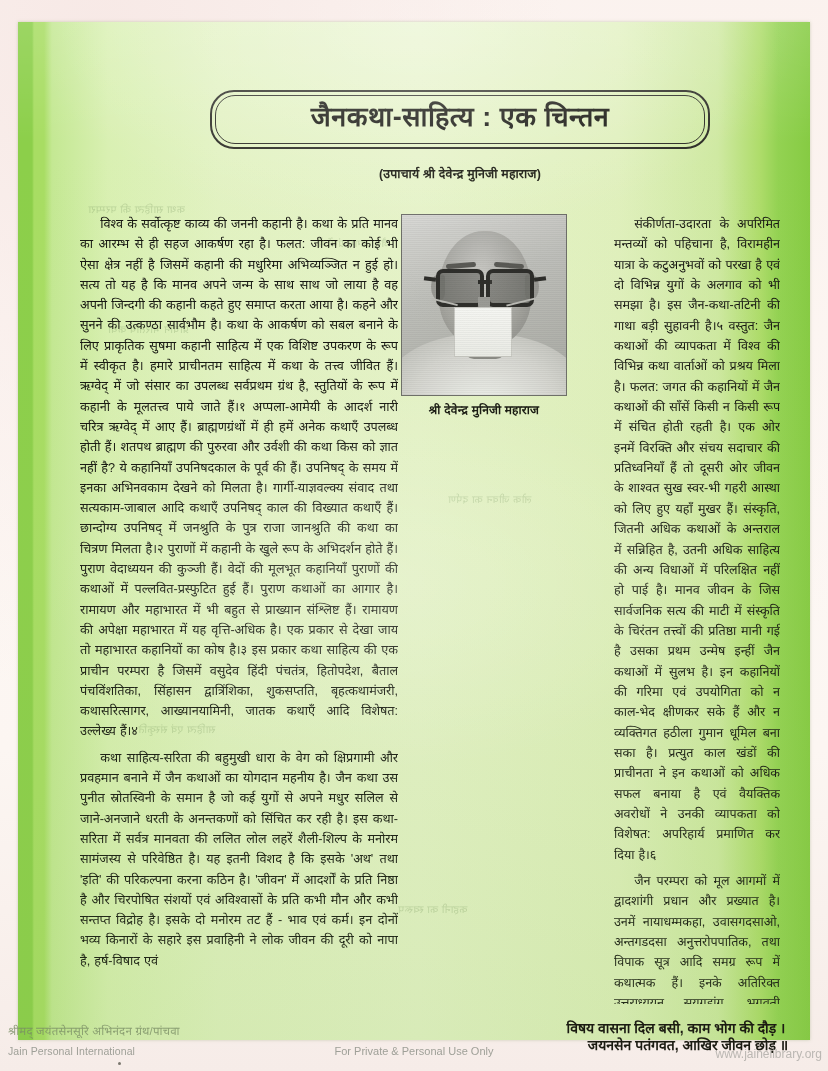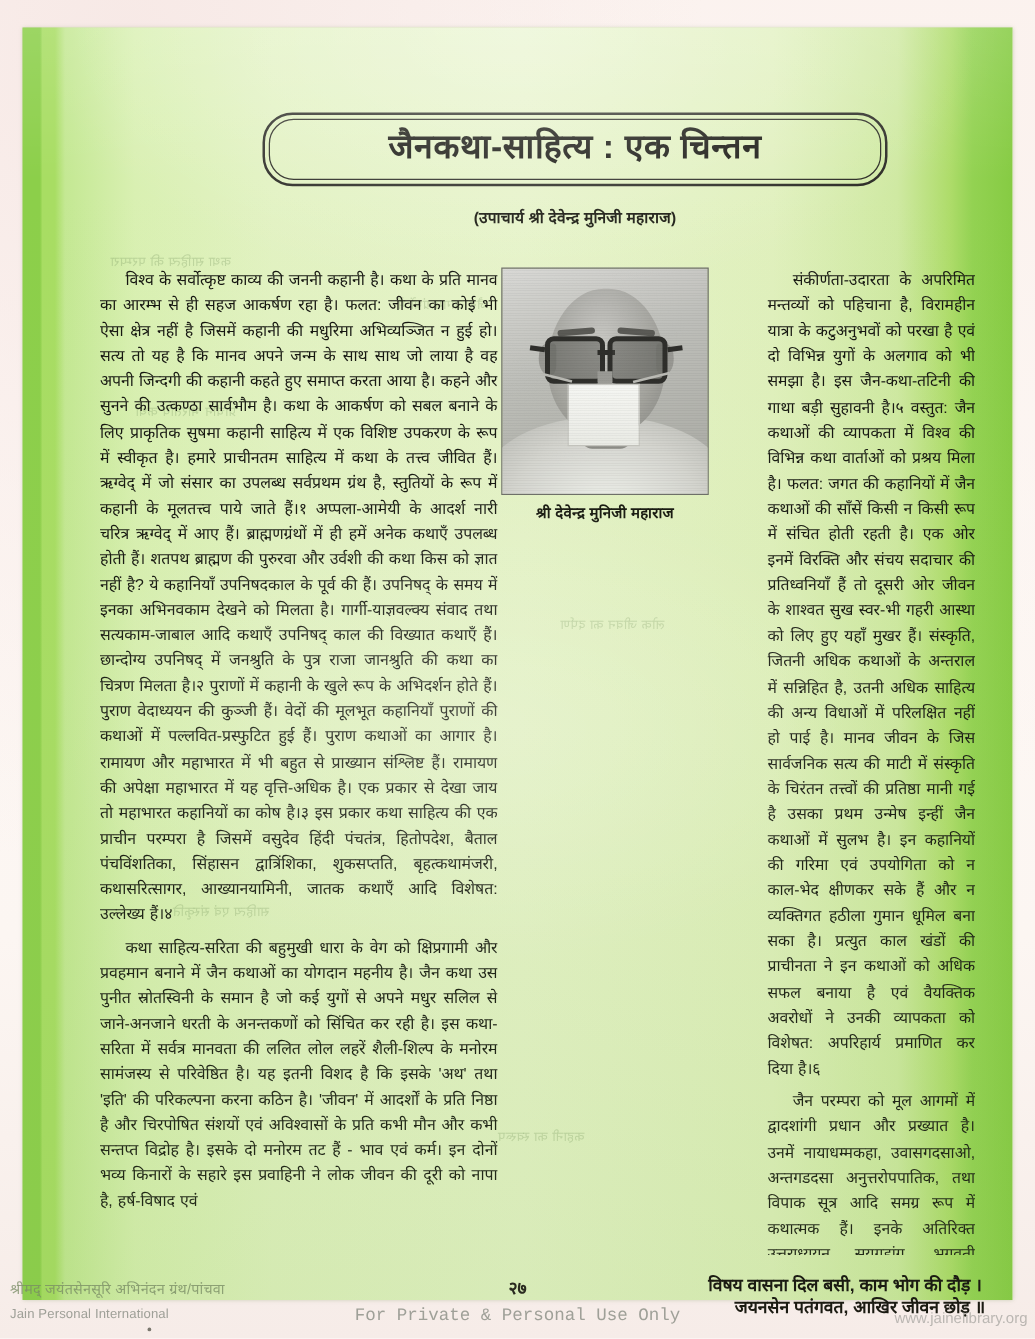--- a/index.html
+++ b/index.html
@@ -275,22 +275,22 @@
     position: absolute; left: 0; top: 4px; width: 828px;
     text-align: center;
     font-family: "Liberation Sans", "DejaVu Sans", sans-serif;
     font-weight: bold;
     font-size: 14px;
     color: #2a2a20;
   }
   #footer-usage-note {
     position: absolute; left: 0; top: 29px; width: 828px;
     text-align: center;
-    font-family: Liberation Mono, monospace;
-    font-size: 14px;
+    font-family: Liberation Sans, sans-serif;
+    font-size: 11px;
     color: rgba(125,130,120,0.72);
   }
   #footer-couplet {
     position: absolute; right: 12px; top: 4px;
     width: 280px;
     text-align: center;
     font-family: "Liberation Sans", "DejaVu Sans", sans-serif;
     font-weight: bold;
     font-size: 14px;
     color: #1b1b12;
@@ -374,21 +374,20 @@
 
       </div>
 
     </div>
   </div>
 
   <div id="footer">
     <div id="footer-imprint-left">श्रीमद् जयंतसेनसूरि अभिनंदन ग्रंथ/पांचवा</div>
     <div id="footer-jain-edu">Jain Personal International</div>
     <div id="footer-dot"></div>
-    <div id="footer-page-number">२७</div>
     <div id="footer-usage-note">For Private &amp; Personal Use Only</div>
     <div id="footer-couplet">
       <div class="line1">विषय वासना दिल बसी, काम भोग की दौड़ ।</div>
       <div class="line2">जयनसेन पतंगवत, आखिर जीवन छोड़ ॥</div>
     </div>
     <div id="footer-watermark">www.jainelibrary.org</div>
   </div>
 
 </div>
 

